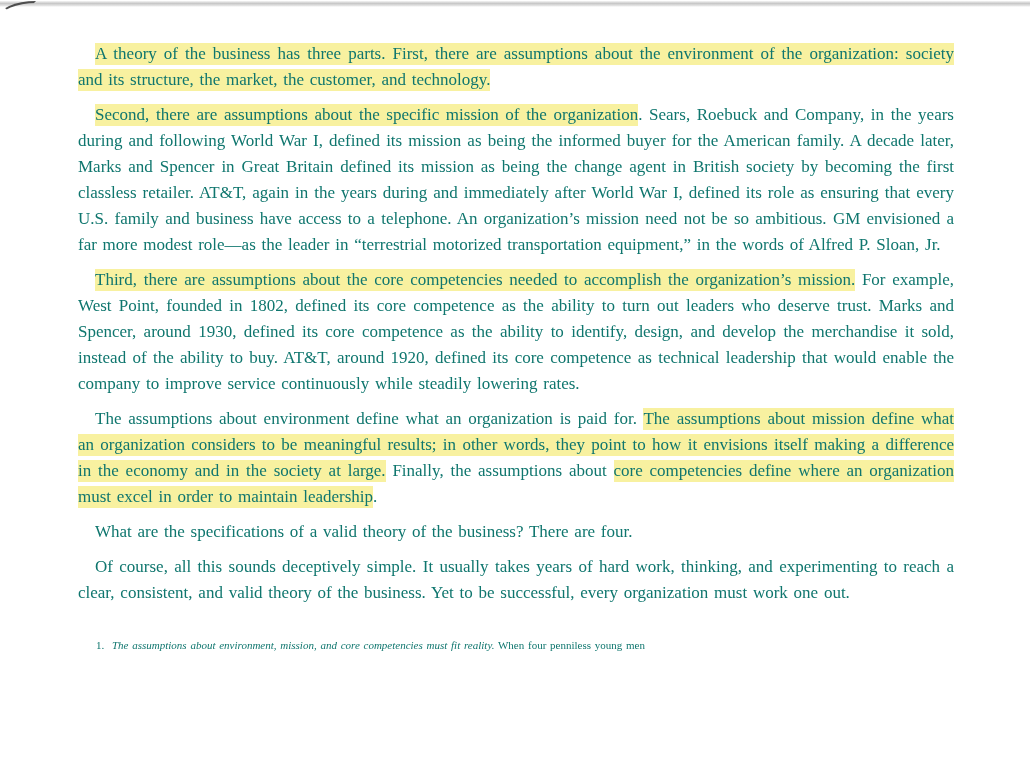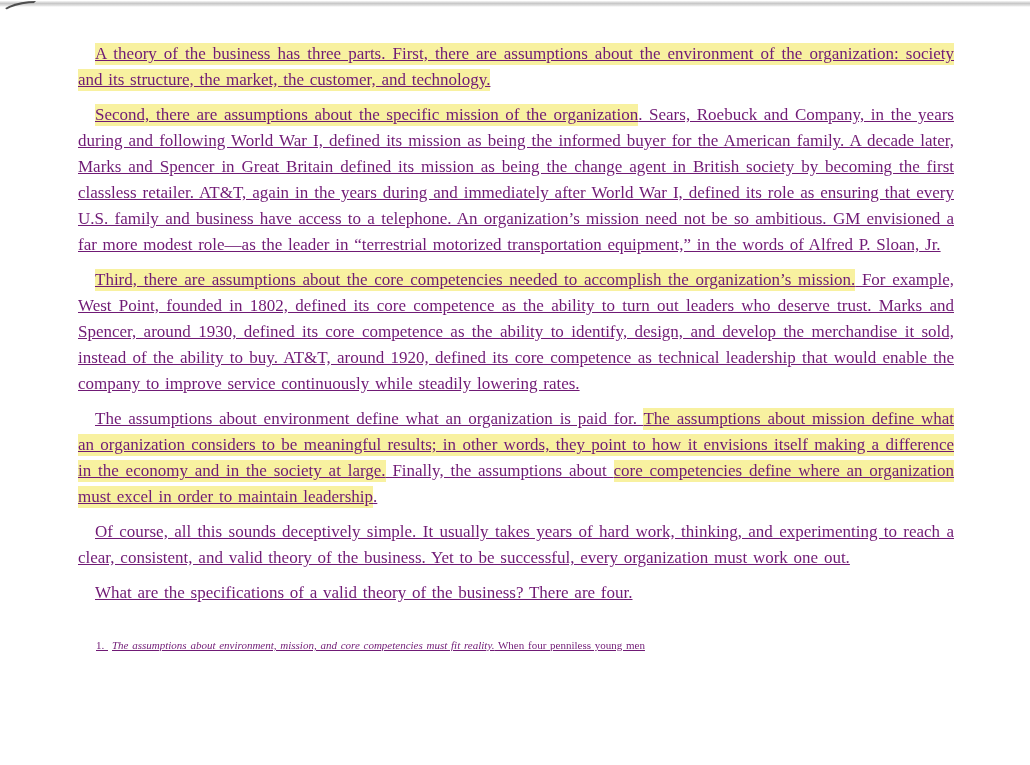--- a/index.html
+++ b/index.html
@@ -69,22 +69,22 @@
     font-style: normal;
     padding-right: 4px;
   }
 </style>
 </head>
 <body>
 
 <div class="page" style="background: rgb(255, 255, 255);">
   <div class="top-edge"></div>
   <div class="corner-arc"></div>
-  <div class="text-block" style="color: #701a75; text-decoration: underline;">
+  <div class="text-block" style="color: #0f766e;">
       <p><mark style="background-color: rgb(248, 241, 160);">A theory of the business has three parts. First, there are assumptions about the environment of the organization: society and its structure, the market, the customer, and technology.</mark></p>
       <p><mark style="background-color: rgb(248, 241, 160);">Second, there are assumptions about the specific mission of the organization</mark><span>. Sears, Roebuck and Company, in the years during and following World War I, defined its mission as being the informed buyer for the American family. A decade later, Marks and Spencer in Great Britain defined its mission as being the change agent in British society by becoming the first classless retailer. AT&amp;T, again in the years during and immediately after World War I, defined its role as ensuring that every U.S. family and business have access to a telephone. An organization’s mission need not be so ambitious. GM envisioned a far more modest role—as the leader in “terrestrial motorized transportation equipment,” in the words of Alfred P. Sloan, Jr.</span></p>
       <p><mark style="background-color: rgb(248, 241, 160);">Third, there are assumptions about the core competencies needed to accomplish the organization’s mission.</mark><span> For example, West Point, founded in 1802, defined its core competence as the ability to turn out leaders who deserve trust. Marks and Spencer, around 1930, defined its core competence as the ability to identify, design, and develop the merchandise it sold, instead of the ability to buy. AT&amp;T, around 1920, defined its core competence as technical leadership that would enable the company to improve service continuously while steadily lowering rates.</span></p>
       <p><span>The assumptions about environment define what an organization is paid for. </span><mark style="background-color: rgb(248, 241, 160);">The assumptions about mission define what an organization considers to be meaningful results; in other words, they point to how it envisions itself making a difference in the economy and in the society at large.</mark><span> Finally, the assumptions about </span><mark style="background-color: rgb(248, 241, 160);">core competencies define where an organization must excel in order to maintain leadership</mark><span>.</span></p>
+      <p><span>What are the specifications of a valid theory of the business? There are four.</span></p>
       <p><span>Of course, all this sounds deceptively simple. It usually takes years of hard work, thinking, and experimenting to reach a clear, consistent, and valid theory of the business. Yet to be successful, every organization must work one out.</span></p>
-      <p><span>What are the specifications of a valid theory of the business? There are four.</span></p>
       <div class="list-item"><span class="num">1. </span><span class="italic">The assumptions about environment, mission, and core competencies must fit reality.</span><span> When four penniless young men</span></div>
     </div>
 </div>
 
 </body></html>

